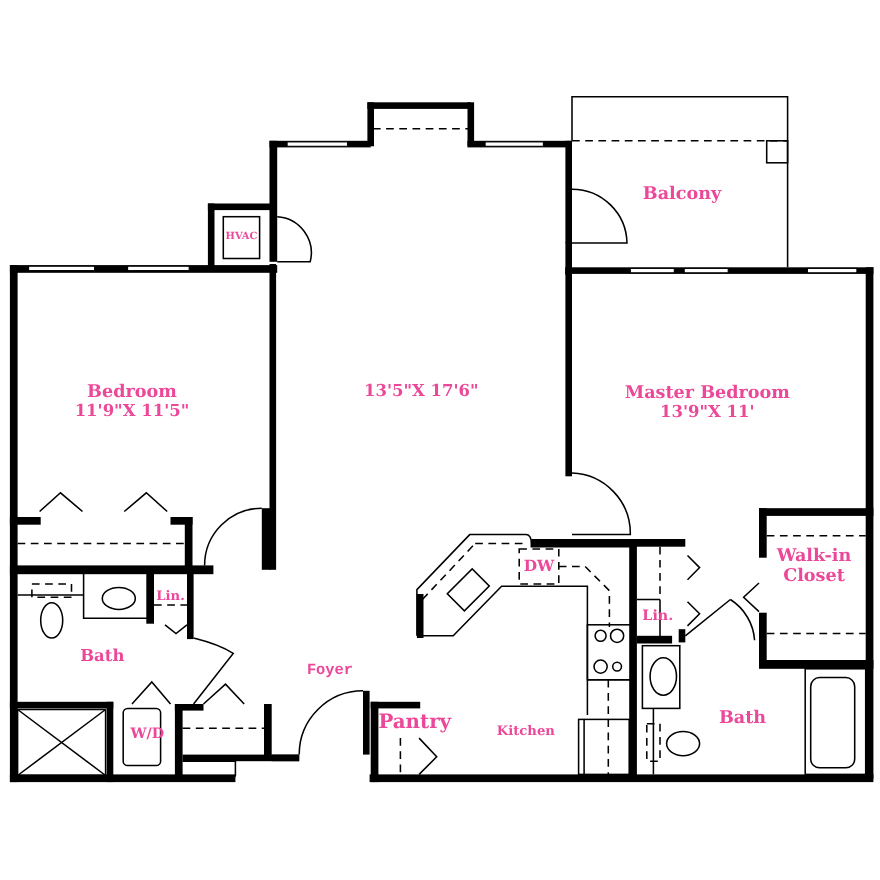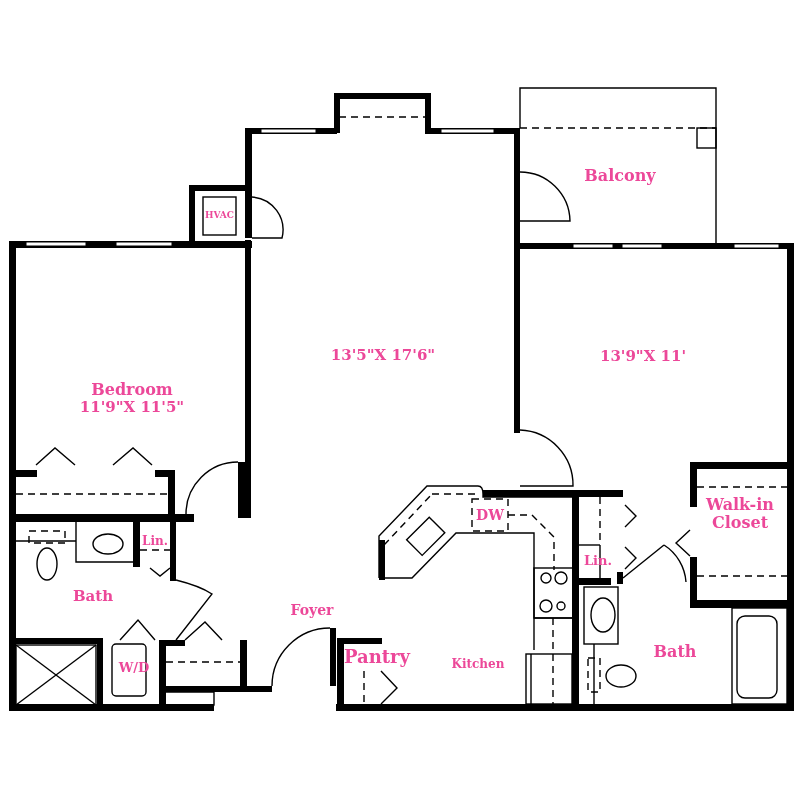--- a/index.html
+++ b/index.html
@@ -161,36 +161,37 @@
     <rect class="thin" x="584" y="587" width="34" height="57"></rect>
     <ellipse class="thin" cx="603" cy="615" rx="12" ry="17"></ellipse>
     <line class="thin" x1="594" y1="644" x2="594" y2="704"></line>
     <rect class="dash" x="588" y="658" width="12" height="34"></rect>
     <ellipse class="thin" cx="621" cy="676" rx="15" ry="11"></ellipse>
     <rect class="thin" x="732" y="608" width="55" height="96"></rect>
     <rect class="thin" x="737" y="616" width="40" height="82" rx="8"></rect>
   </g>
 </svg>
 
-<div class="lbl" style="left:42px;top:347px;width:180px;margin-top:34px;">
+<div class="lbl" style="left:30px;top:347px;width:180px;">
   <div class="room-name">Bedroom</div>
   <div class="room-dim">11'9"X 11'5"</div>
 </div>
 <div class="lbl" style="left:268px;top:347px;width:230px;">
   <div class="room-dim">13'5"X 17'6"</div>
 </div>
 <div class="lbl" style="left:548px;top:348px;width:190px;">
+  <div class="room-name">Master Bedroom</div>
   <div class="room-dim">13'9"X 11'</div>
 </div>
 <div class="lbl small" style="left:570px;top:167px;width:100px;font-size:16px;">Balcony</div>
 <div class="lbl tiny" style="left:203px;top:210px;width:33px;">HVAC</div>
 <div class="lbl small" style="left:58px;top:588px;width:70px;font-size:15px;">Bath</div>
 <div class="lbl" style="left:140px;top:535px;width:30px;font-size:12px;">Lin.</div>
 <div class="lbl" style="left:112px;top:661px;width:44px;font-size:13px;">W/D</div>
-<div class="lbl small" style="left:280px;top:602px;width:64px;">Foyer</div>
+<div class="lbl small" style="left:268px;top:602px;width:64px;font-family:Liberation Mono, monospace;">Foyer</div>
 <div class="lbl" style="left:428px;top:614px;width:100px;font-size:12px;margin-top:44px;">Kitchen</div>
 <div class="lbl" style="left:344px;top:647px;width:62px;font-size:18px;">Pantry</div>
 <div class="lbl" style="left:472px;top:507px;width:36px;font-size:14px;">DW</div>
 <div class="lbl" style="left:580px;top:554px;width:36px;font-size:13px;">Lin.</div>
 <div class="lbl" style="left:700px;top:496px;width:80px;font-size:16px;">
   <div>Walk-in</div>
   <div>Closet</div>
 </div>
 <div class="lbl" style="left:640px;top:643px;width:70px;font-size:16px;">Bath</div>
 

